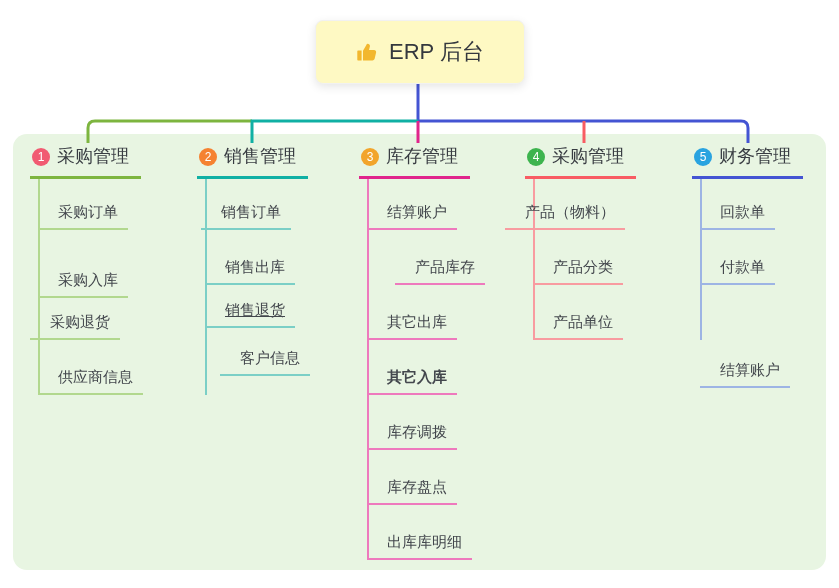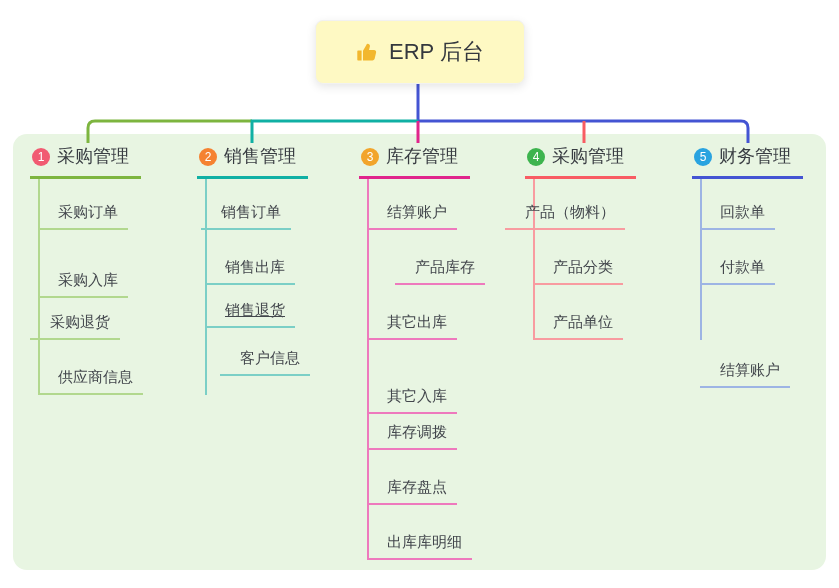--- a/index.html
+++ b/index.html
@@ -83,21 +83,21 @@
     <div class="child" style="left: 205px; top: 300px; border-bottom-color: rgb(123, 207, 198); text-decoration: underline;">销售退货</div>
     <div class="child" style="left: 205px; top: 348px; border-bottom-color: rgb(123, 207, 198); margin-left: 15px;">客户信息</div>
     <div class="heading" style="left: 359px; top: 144px; border-bottom-color: rgb(224, 37, 140);">
       <span class="badge" style="background: rgb(242, 165, 43);">3</span>
       <span>库存管理</span>
     </div>
     <div class="trunk" style="left: 367px; top: 179px; height: 381px; border-left-color: rgb(238, 121, 189);"></div>
     <div class="child" style="left: 367px; top: 202px; border-bottom-color: rgb(238, 121, 189);">结算账户</div>
     <div class="child" style="left: 367px; top: 257px; border-bottom-color: rgb(238, 121, 189); margin-left: 28px;">产品库存</div>
     <div class="child" style="left: 367px; top: 312px; border-bottom-color: rgb(238, 121, 189);">其它出库</div>
-    <div class="child" style="left: 367px; top: 386px; border-bottom-color: rgb(238, 121, 189);">其它入库</div>
+    <div class="child" style="left: 367px; top: 367px; border-bottom-color: rgb(238, 121, 189); font-weight: bold;">其它入库</div>
     <div class="child" style="left: 367px; top: 422px; border-bottom-color: rgb(238, 121, 189);">库存调拨</div>
     <div class="child" style="left: 367px; top: 477px; border-bottom-color: rgb(238, 121, 189);">库存盘点</div>
     <div class="child" style="left: 367px; top: 532px; border-bottom-color: rgb(238, 121, 189);">出库库明细</div>
     <div class="heading" style="left: 525px; top: 144px; border-bottom-color: rgb(248, 92, 99);">
       <span class="badge" style="background: rgb(61, 180, 78);">4</span>
       <span>采购管理</span>
     </div>
     <div class="trunk" style="left: 533px; top: 179px; height: 161px; border-left-color: rgb(248, 155, 160);"></div>
     <div class="child" style="left: 505px; top: 202px; border-bottom-color: rgb(248, 155, 160); font-family: Liberation Serif, serif;">产品（物料）</div>
     <div class="child" style="left: 533px; top: 257px; border-bottom-color: rgb(248, 155, 160);">产品分类</div>

